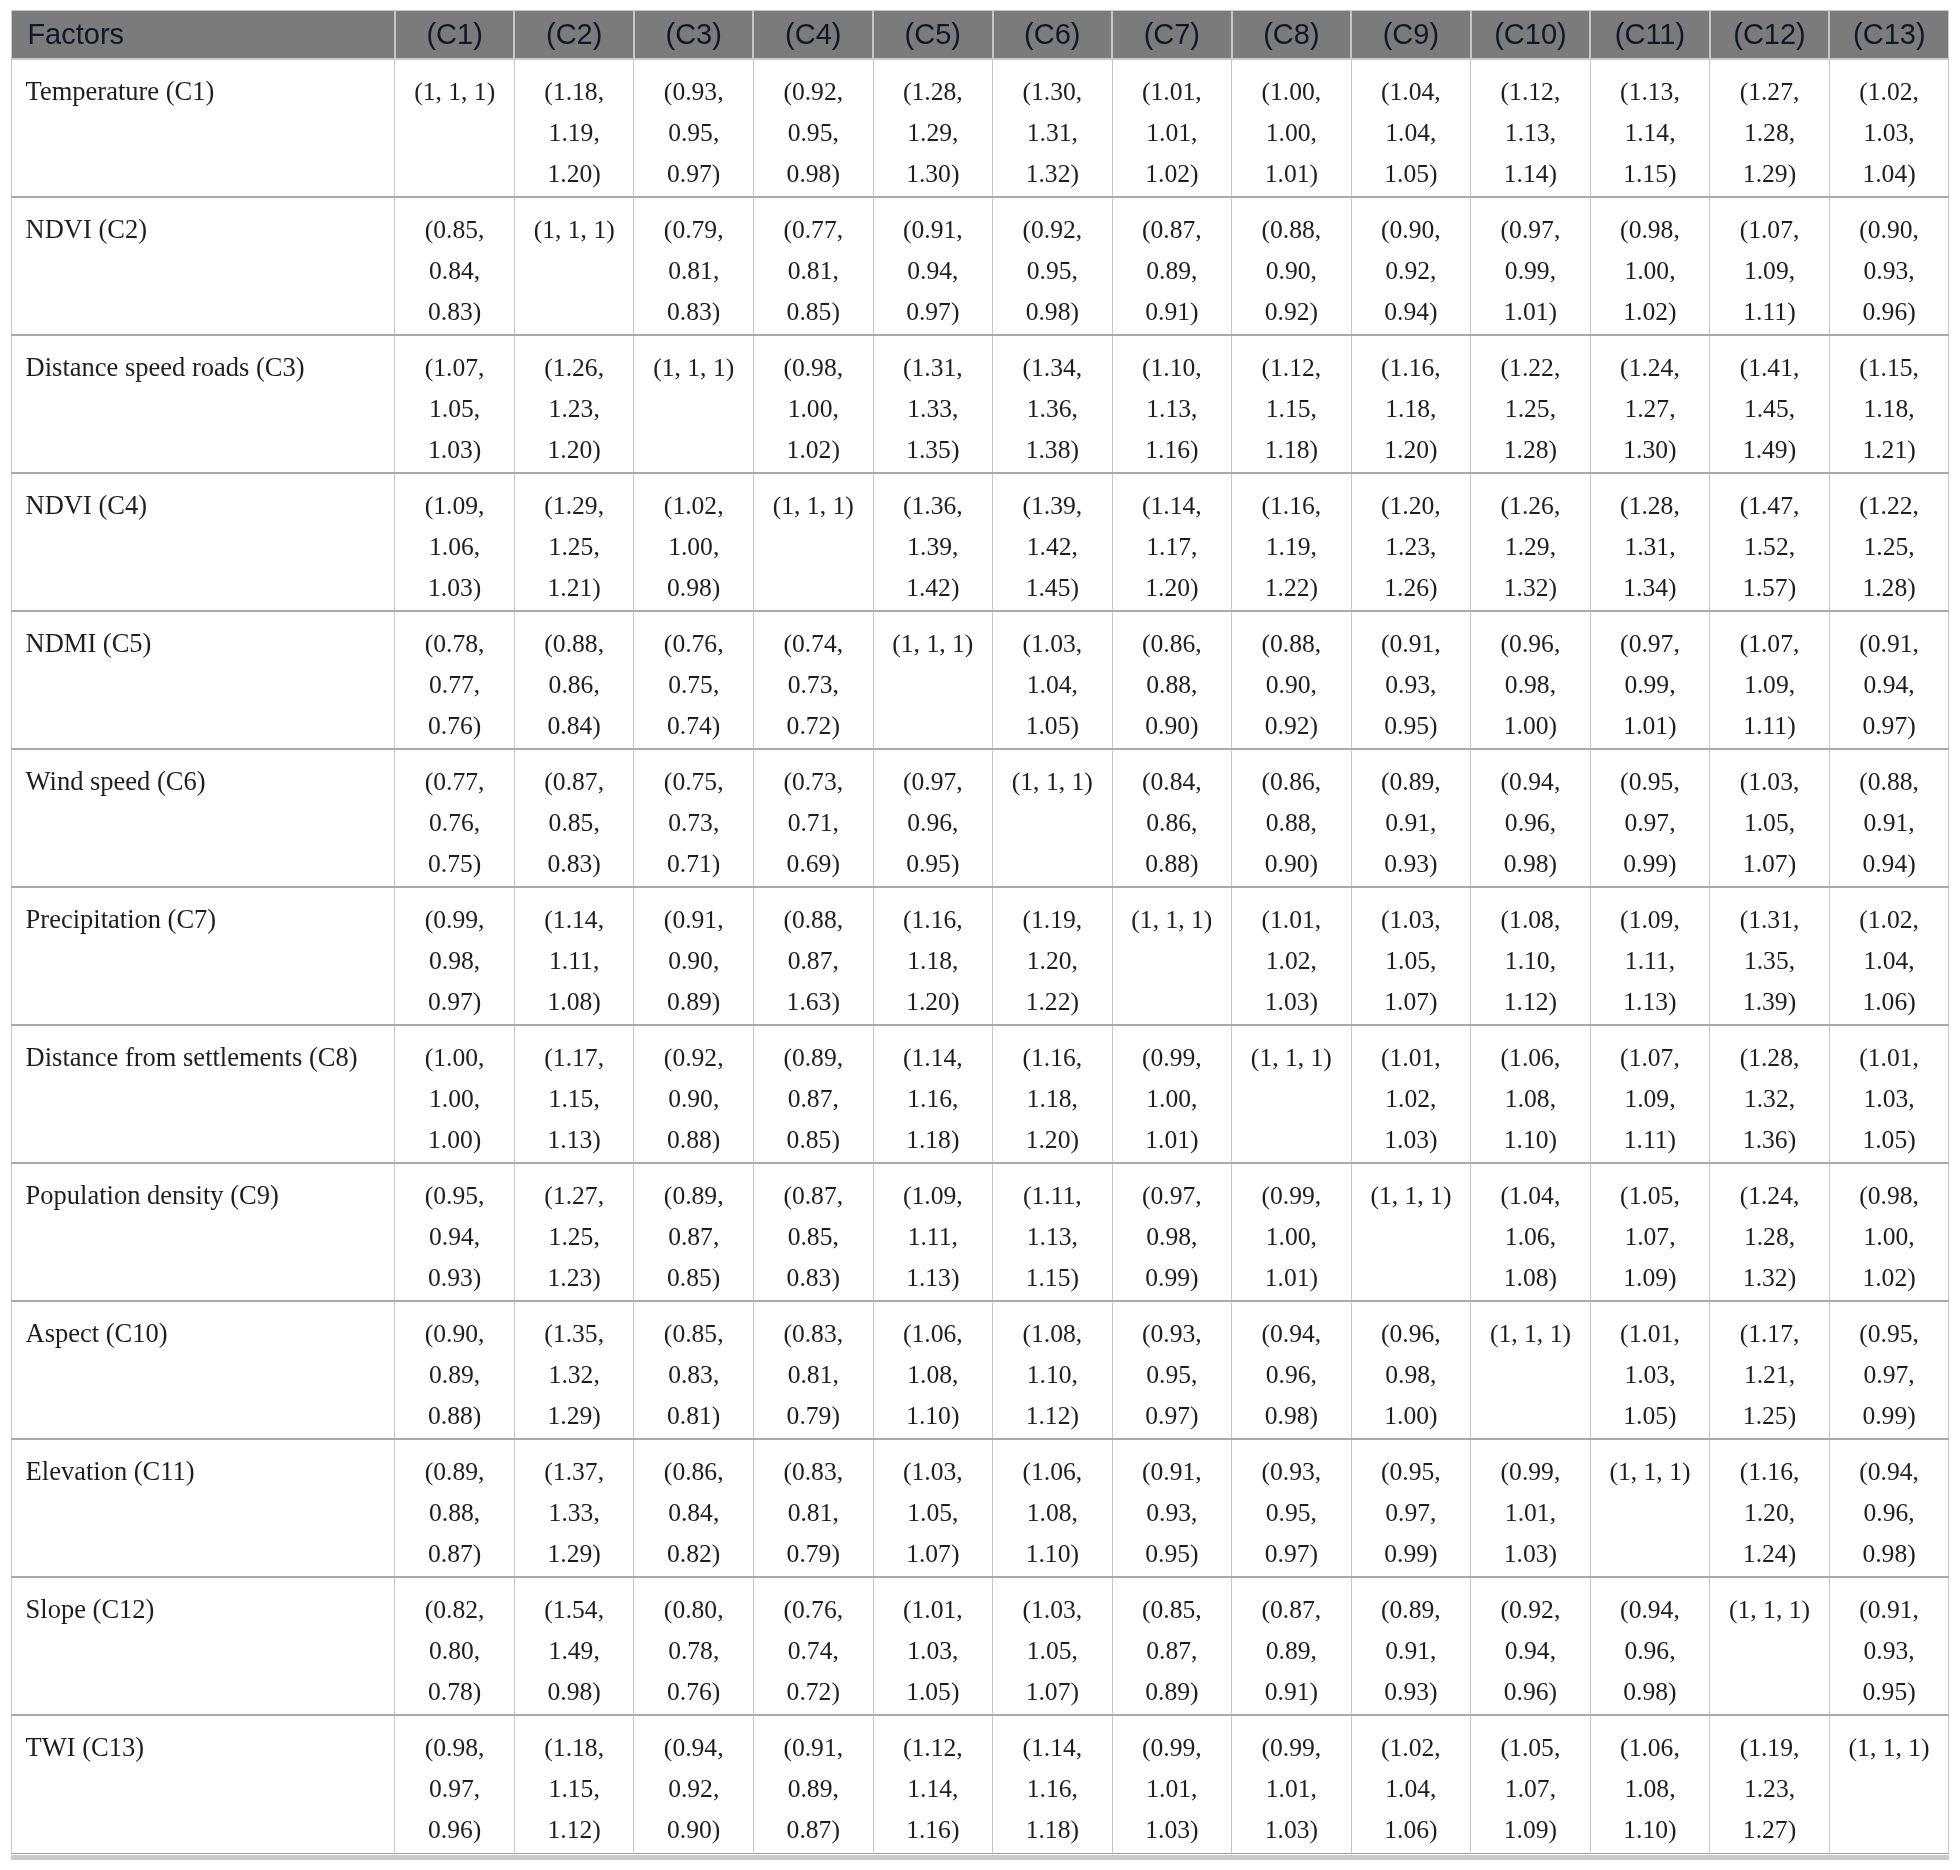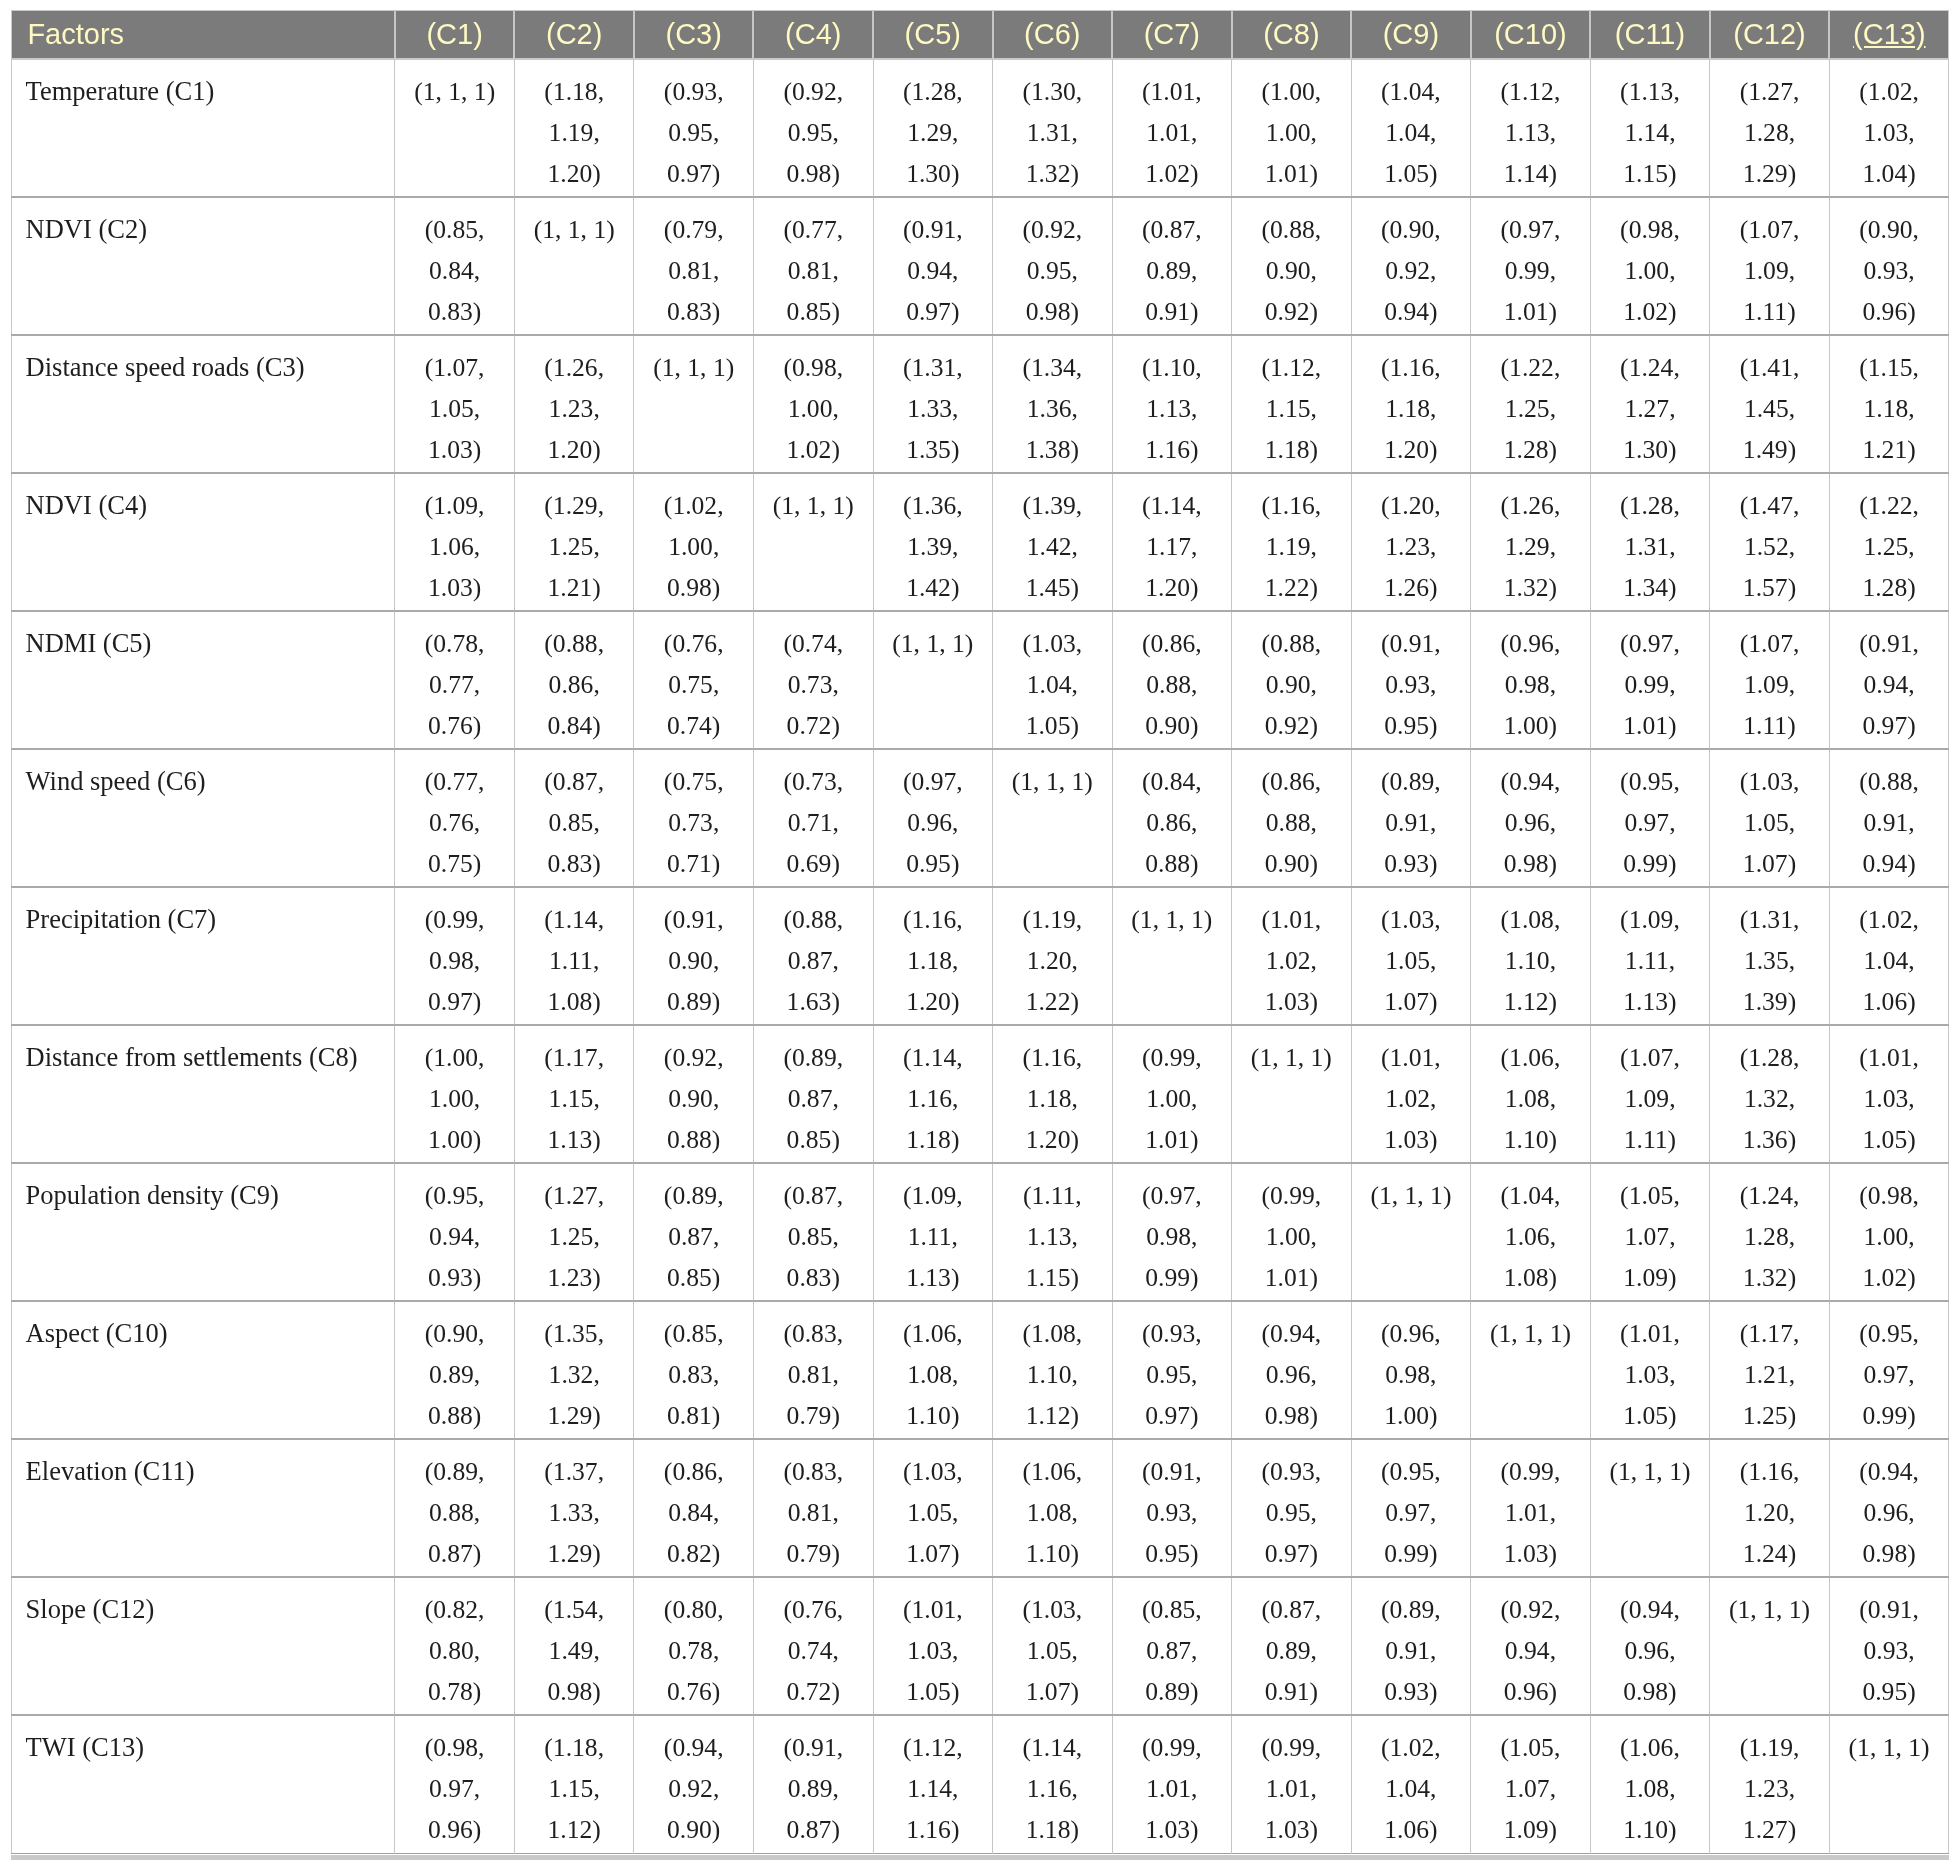--- a/index.html
+++ b/index.html
@@ -21,35 +21,35 @@
     table-layout: fixed;
     border-top: 1.9px solid #c9c9c9;
     border-left: 1.9px solid #c9c9c9;
     border-right: 1.9px solid #c9c9c9;
     border-bottom: 1.9px solid #9f9f9f;
   }
   col.factors-col { width: 383px; }
   thead tr { height: 49px; }
   thead th {
     background: #7b7b7b;
-    color: #fef9c3;
+    color: #0f172a;
     font-family: "Liberation Sans", sans-serif;
     font-weight: normal;
     font-size: 29px;
     text-align: center;
     vertical-align: middle;
     border-right: 2.8px solid #c6c6c6;
     border-bottom: 2.8px solid #c9c9c9;
     padding: 0;
   }
   thead th.factors-th {
     text-align: left;
     padding-left: 15px;
   }
-  thead th:last-child { border-right: none; text-decoration: underline; }
+  thead th:last-child { border-right: none; }
   tbody tr { height: 138px; }
   tbody td {
     vertical-align: top;
     text-align: center;
     font-size: 25.6px;
     color: #1e1e1e;
     line-height: 41px;
     padding: 11.4px 3.8px 0 3.8px;
     border-right: 1.9px solid #c6c6c6;
     border-bottom: 2.8px solid #aaaaaa;

